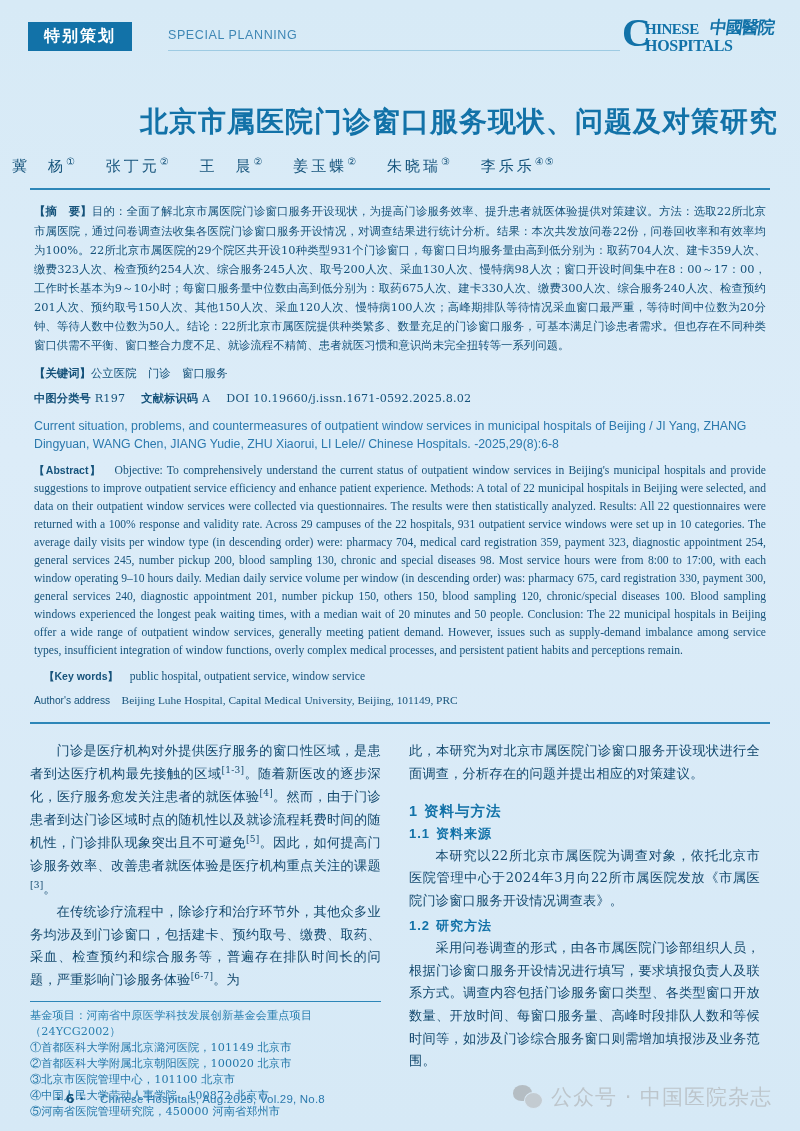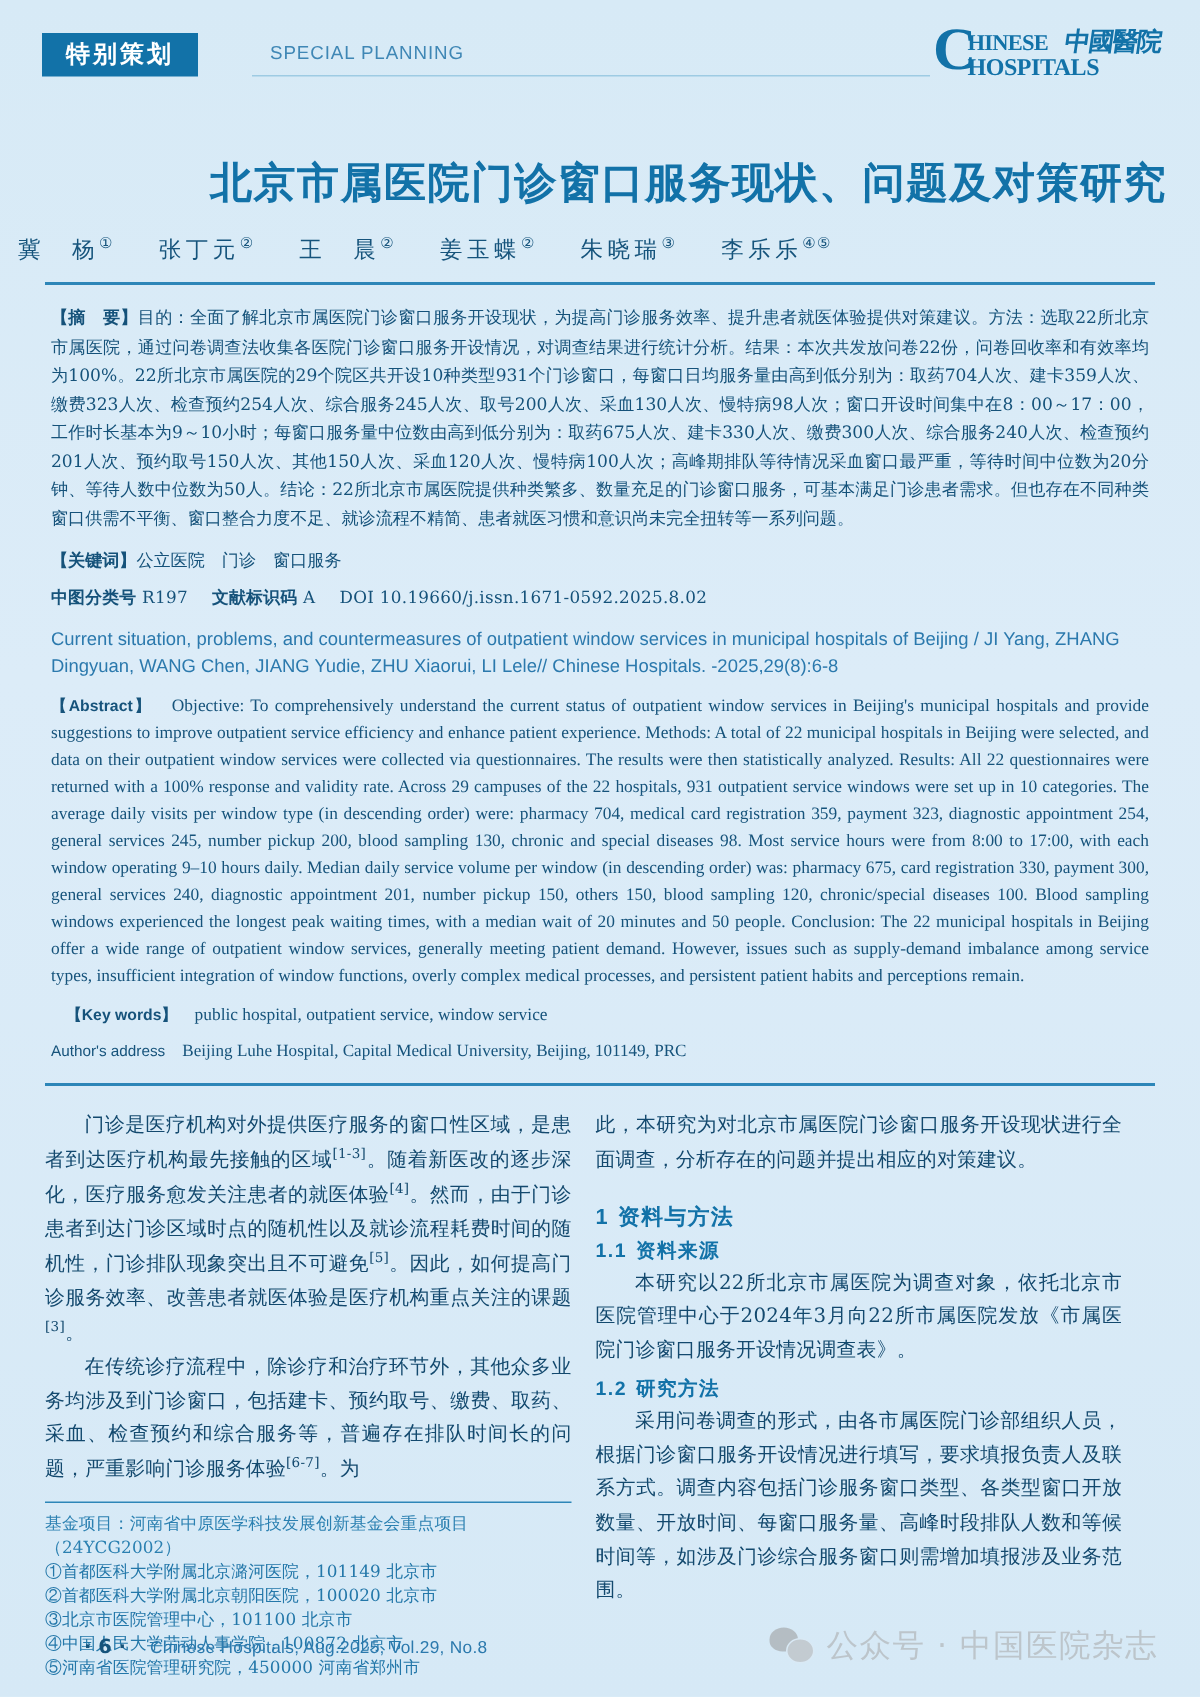--- a/index.html
+++ b/index.html
@@ -37,21 +37,21 @@
     color: #ffffff;
     font-family: "DejaVu Sans", sans-serif;
     font-weight: bold;
     font-size: 16px;
     letter-spacing: 2px;
     padding: 4px 16px 5px 16px;
     line-height: 1.25;
   }
   .rubric-en {
     position: absolute;
-    left: 180px;
+    left: 168px;
     top: 28px;
     font-family: "Liberation Sans", sans-serif;
     font-size: 12.5px;
     letter-spacing: 0.6px;
     color: #3f87b5;
   }
   .rubric-rule {
     position: absolute;
     left: 168px;
     top: 50px;
@@ -207,21 +207,21 @@
   .en-addr .lbl-br {
     font-family: "Liberation Sans", sans-serif;
     font-weight: normal;
     font-size: 10.2px;
   }
 
   
   .columns {
     display: flex;
     margin: 16px 30px 0 30px;
-    gap: 16px;
+    gap: 28px;
     position: relative;
   }
   .col {
     width: 351px;
     position: relative;
   }
   .body-p {
     font-family: "DejaVu Serif", serif;
     font-size: 13.2px;
     line-height: 1.72;

